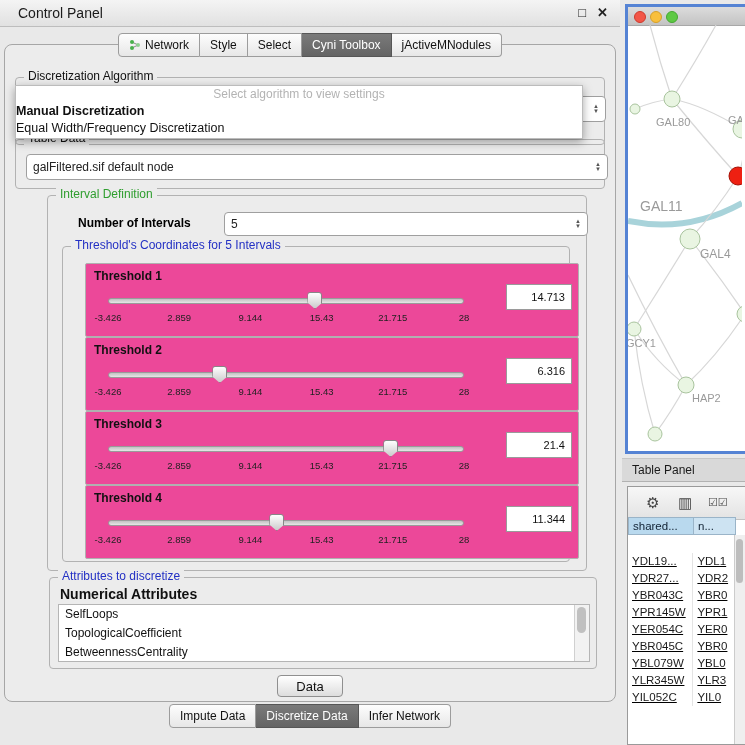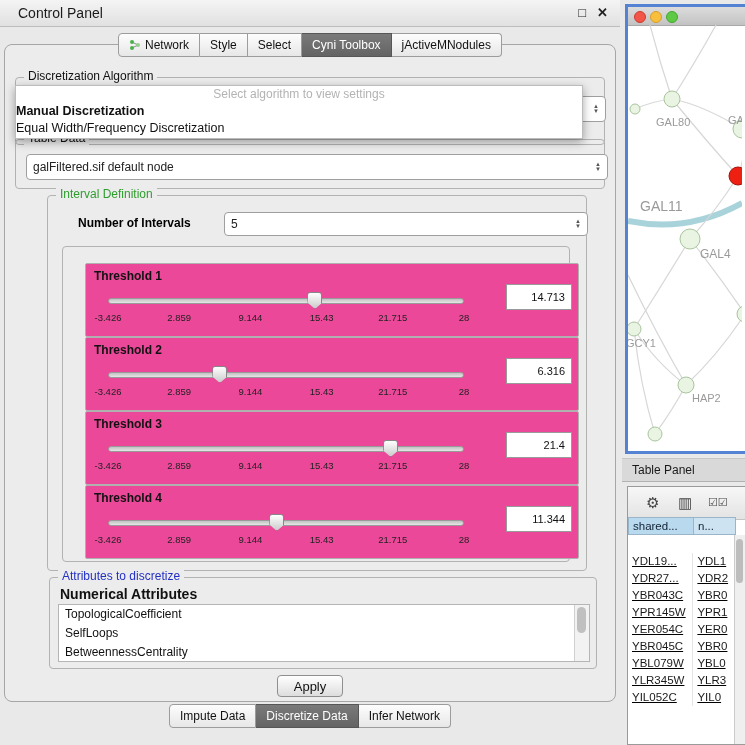--- a/index.html
+++ b/index.html
@@ -133,20 +133,21 @@
         <span style="position:absolute;left:30px;top:20px;font-size:12px;font-weight:bold;">Number of Intervals</span>
         <div class="combo" style="left:176px;top:16px;width:350px;height:22px;">
           <span>5</span>
           <span class="arrows">
               <i>▲</i>
               <i>▼</i>
             </span>
         </div>
 
         <div class="group" style="left:14px;top:50px;width:506px;height:314px;">
+          <span class="legend blue">Threshold's Coordinates for 5 Intervals</span>
 
           <div class="th-row" style="top:16px;">
             <span class="th-label">Threshold 1</span>
             <div class="slider">
                 <div class="track"></div>
                 <div class="thumb" style="left: 57.7197%;"></div>
               </div>
             <div class="ticks">
                 <span class="tick-label" style="left: 0%;">-3.426</span>
                 <span class="tick-label" style="left: 20%;">2.859</span>
@@ -211,27 +212,27 @@
         </div>
       </div>
 
       <div class="group" style="left:44px;top:532px;width:546px;height:90px;">
         <span class="legend blue">Attributes to discretize</span>
         <span class="attr-sub">Numerical Attributes</span>
         <div class="attr-list">
           <div class="vscroll">
               <div class="thumb" style="top:2px;height:26px;"></div>
             </div>
-        <div class="list-item">TopologicalCoefficient</div>
-            <div class="list-item">SelfLoops</div>
+        <div class="list-item">SelfLoops</div>
+            <div class="list-item">TopologicalCoefficient</div>
             <div class="list-item">BetweennessCentrality</div>
           </div>
       </div>
 
-      <button class="apply-btn">Apply</button>
+      <button class="apply-btn">Data</button>
     </div>
 
     <div class="tab-row">
       <div class="tab">
         <svg width="12" height="12" viewBox="0 0 12 12">
           <line x1="3" y1="3" x2="9" y2="6" stroke="#888" stroke-width="1"></line>
           <line x1="3" y1="9" x2="9" y2="6" stroke="#888" stroke-width="1"></line>
           <circle cx="3" cy="3" r="2" fill="#49b04c"></circle>
             <circle cx="3" cy="9" r="2" fill="#49b04c"></circle>
             <circle cx="9" cy="6" r="2" fill="#8fd091"></circle>

